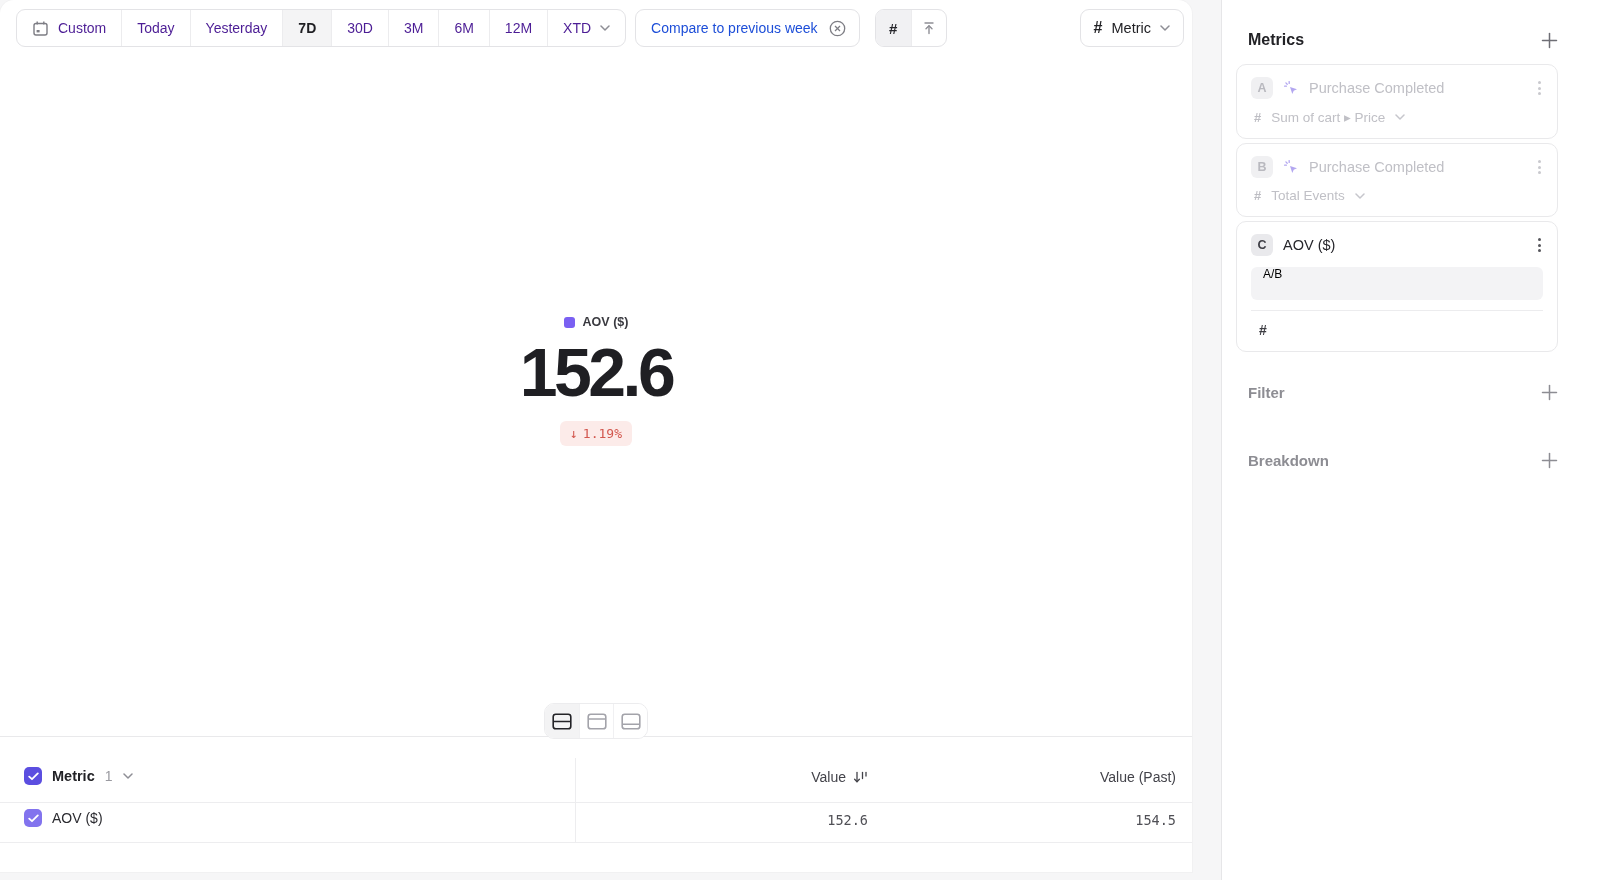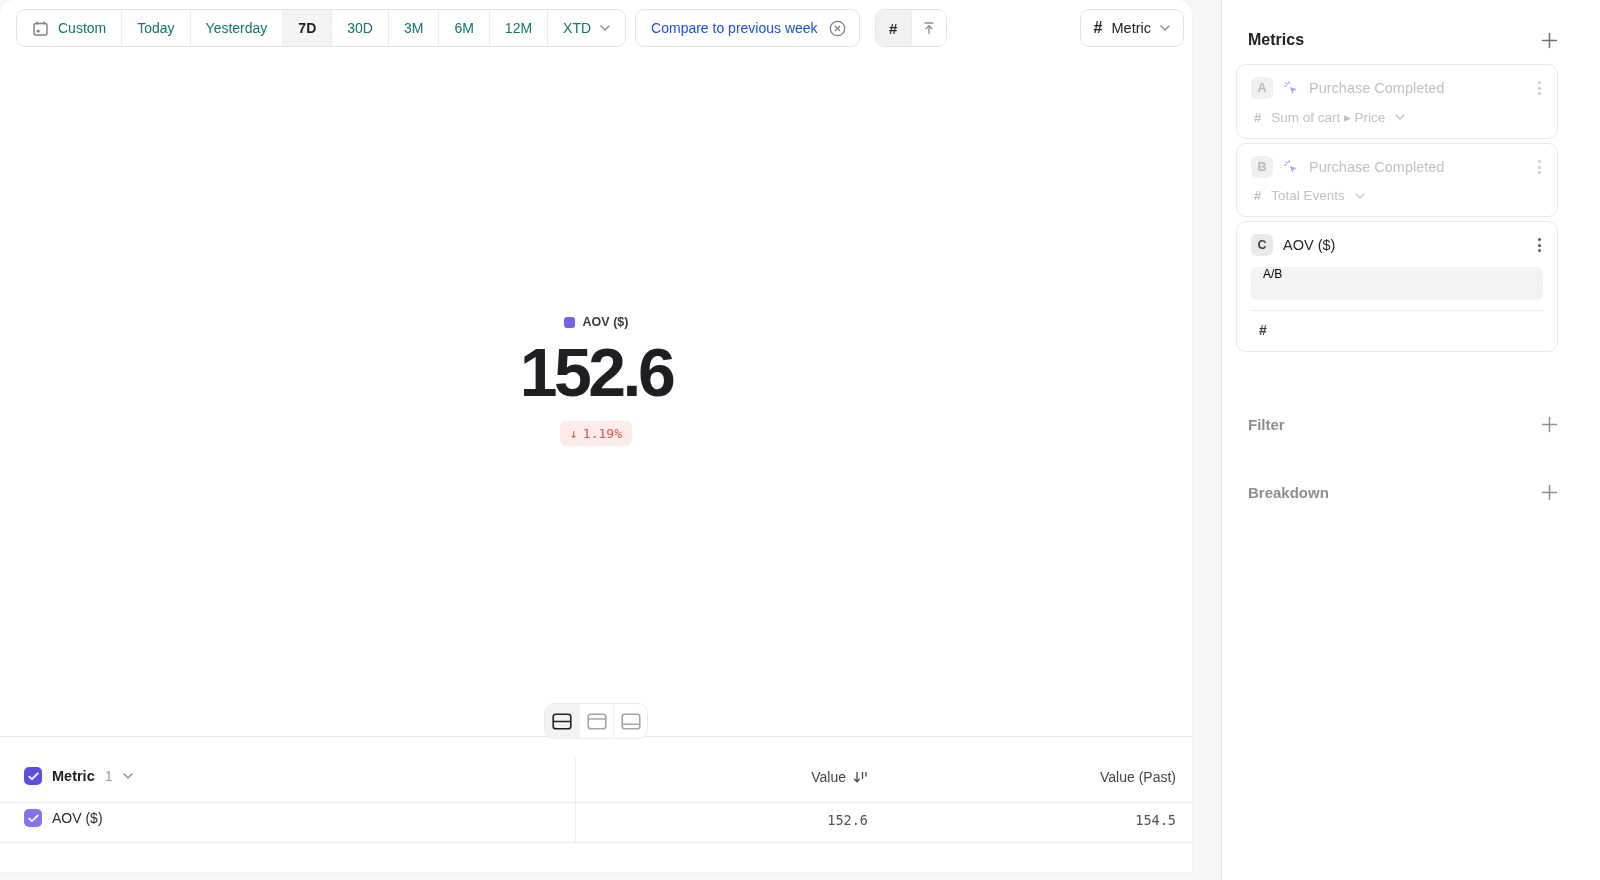--- a/index.html
+++ b/index.html
@@ -22,21 +22,21 @@
   }
 
   
   .toolbar { position:absolute; top:9px; left:16px; right:8px; height:38px; display:flex; align-items:center; }
   .range-group {
     display:flex; align-items:stretch; height:38px;
     border:1px solid #e3e3e6; border-radius:9px; overflow:hidden; background:#fff;
   }
   .range-item {
     display:flex; align-items:center; gap:9px; padding:0 15px;
-    font-size:14px; color:#0f766e; border-right:1px solid #ececee; cursor:pointer; white-space:nowrap;
+    font-size:14px; color:#4c1d95; border-right:1px solid #ececee; cursor:pointer; white-space:nowrap;
   }
   .range-item:last-child { border-right:none; }
   .range-item.selected { background:#f4f4f5; font-weight:bold; color:#1e1e22; }
   .icon-gray { color:#7d7d84; display:inline-flex; }
   .chev { color:#8e8e95; display:inline-flex; }
 
   .compare-pill {
     margin-left:9px; height:38px; display:flex; align-items:center; gap:10px;
     border:1px solid #e3e3e6; border-radius:9px; padding:0 12px 0 15px;
     font-size:14px; color:#1d4ed8; background:#fff; cursor:pointer; white-space:nowrap;
@@ -142,21 +142,21 @@
   .m-footer .m-hash { color:#3e3e44; width:24px; text-align:center; font-size:14px; }
   .save-formula-btn {
     margin-left:13px; flex:1; height:34px; border:1px solid #dcdcdf; border-radius:8px;
     background:#fff; display:flex; align-items:center; padding:0 16px;
     font-size:14px; font-weight:500; color:#26262b; cursor:pointer;
   }
 
   .sb-section { display:flex; align-items:center; justify-content:space-between; padding-left:12px; }
   .sb-section-title { font-size:15px; font-weight:600; color:#8d8d93; }
   .sb-section .plus-icon { color:#8d8d93; }
-  .sb-filter { margin-top:64px;gap:16px; }
+  .sb-filter { margin-top:32px;gap:16px; }
   .sb-breakdown { margin-top:51px; }
 
   svg { display:block; }
 </style>
 </head>
 <body>
 
 <div class="stage">
 
   <div class="main-card">

